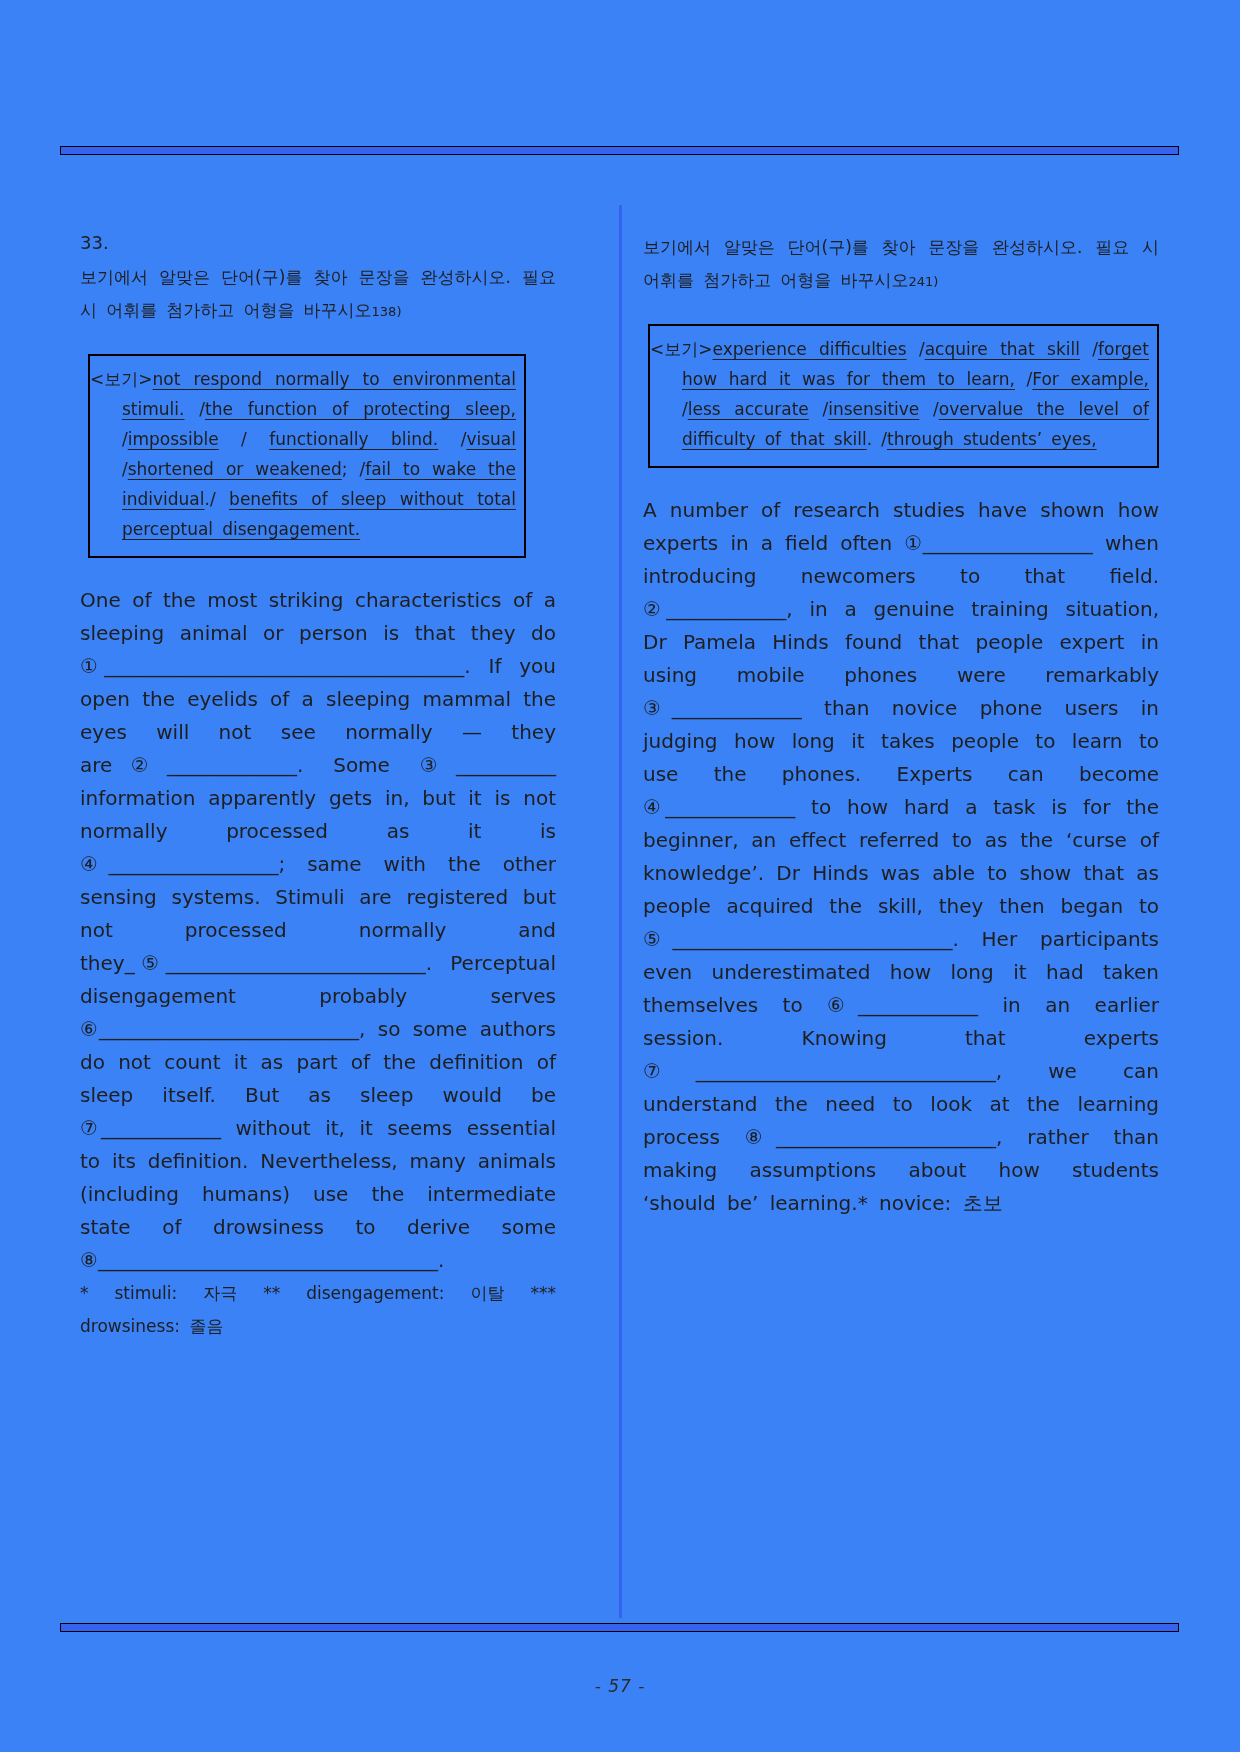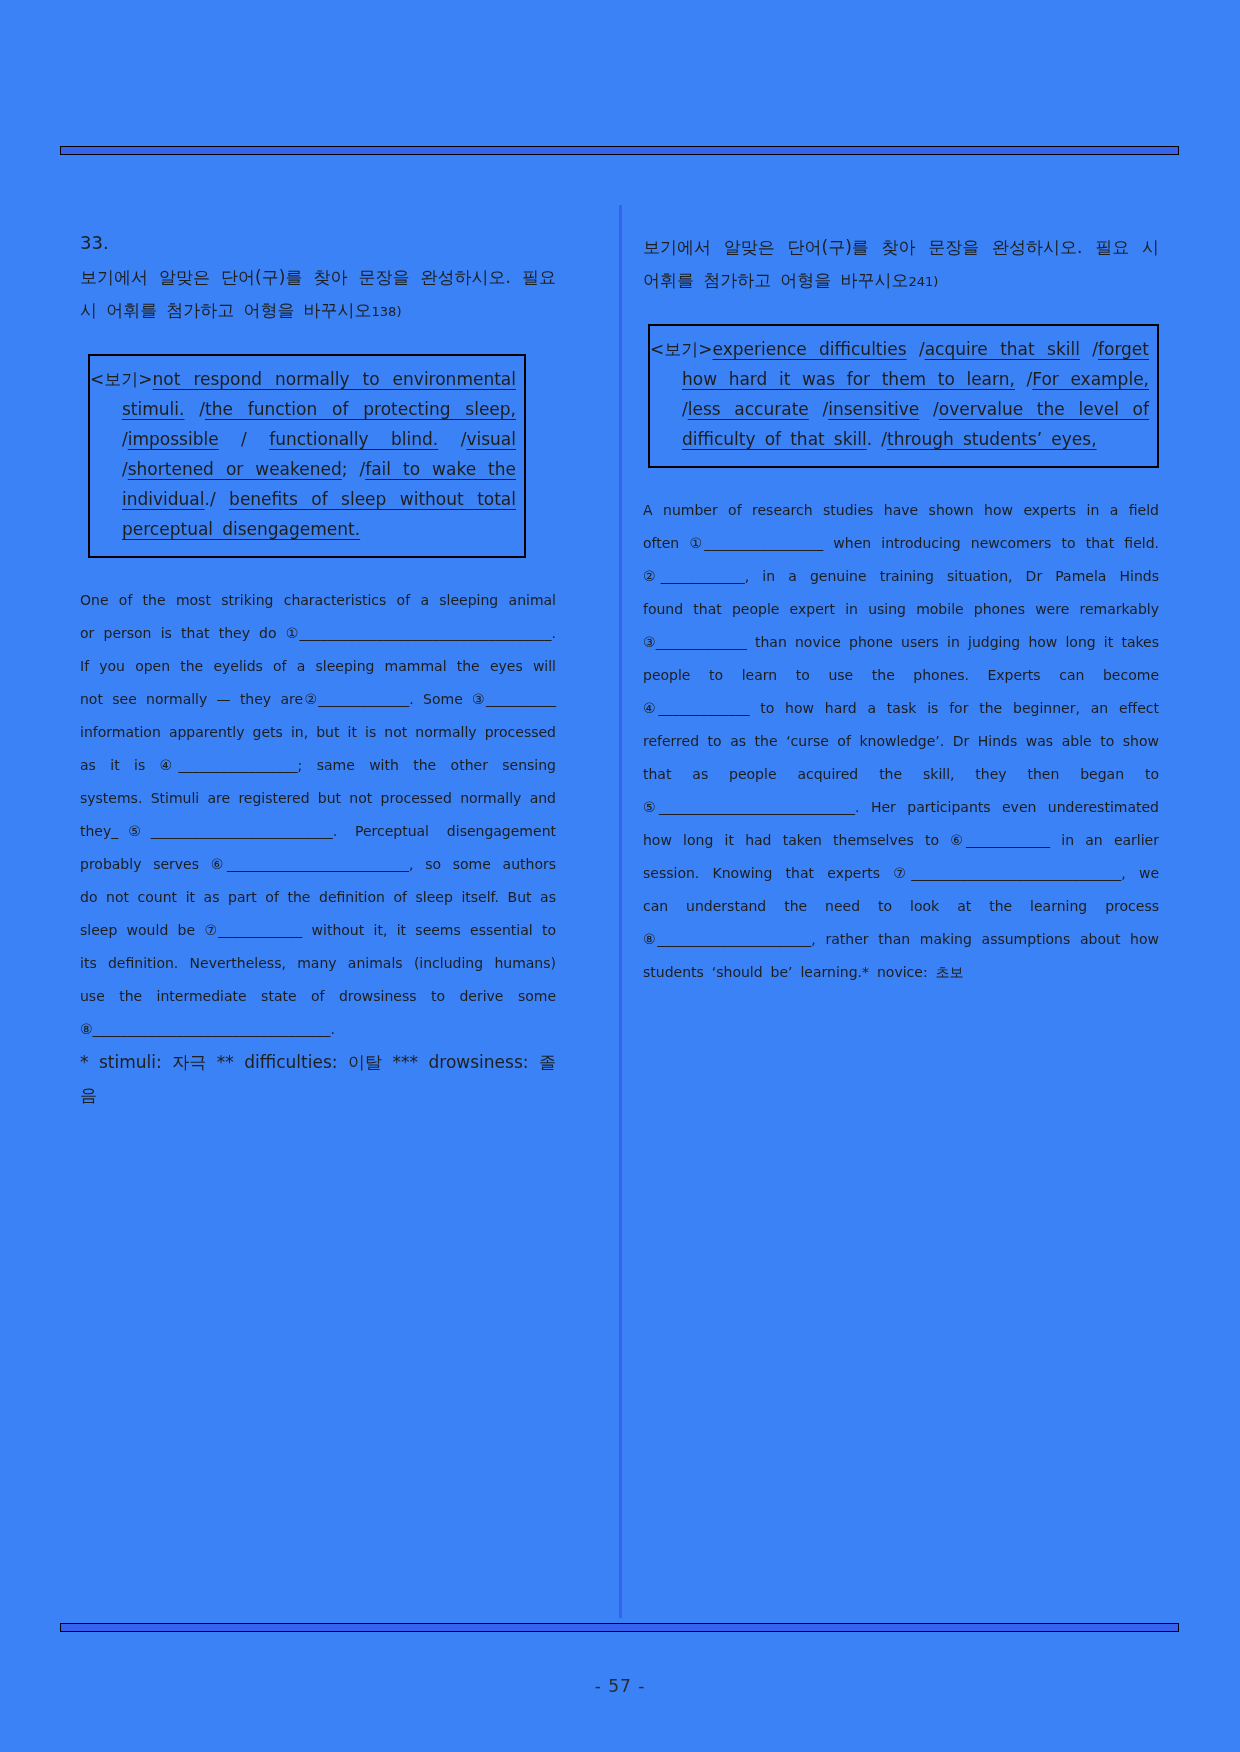--- a/index.html
+++ b/index.html
@@ -65,58 +65,59 @@
     padding-left: 32px;
     text-indent: -32px;
   }
   .u {
     text-decoration: underline;
     text-decoration-thickness: 1px;
     text-underline-offset: 4px;
   }
   .passage {
     margin: 26px 0 0 0;
-    font-size: 14px;
+    font-size: 20px;
     line-height: 33px;
     text-align: justify;
     word-spacing: 0.25em;
   }
   .glossary {
     margin: 0;
     font-size: 17px;
     line-height: 33px;
     text-align: justify;
     word-spacing: 0.25em;
   }
   .footer {
     position: absolute;
     left: 0; right: 0;
     top: 1676px;
     text-align: center;
     font-size: 17px;
     color: #2b2b2b;
     letter-spacing: 1px;
+    font-style: italic;
   }
 </style>
 </head>
 <body>
 
 <div class="page">
 
   <div class="rule top"></div>
   <div class="divider"></div>
 
   <section class="col col-left">
     <p class="qnum">33.</p>
     <p class="instr"><span>보기에서 알맞은 단어(구)를 찾아 문장을 완성하시오. 필요 시 어휘를 첨가하고 어형을 바꾸시오</span><span class="ref">138)</span></p>
     <div class="bogi">
       <p class="bogi-p"><span class="bogi-label">&lt;보기&gt;</span><span><span class="u">not respond normally to environmental stimuli.</span> /<span class="u">the function of protecting sleep,</span> /<span class="u">impossible</span> / <span class="u">functionally blind.</span> /<span class="u">visual</span> /<span class="u">shortened or weakened</span>; /<span class="u">fail to wake the individual</span>./ <span class="u">benefits of sleep without total perceptual disengagement.</span></span></p>
     </div>
     <p class="passage">One of the most striking characteristics of a sleeping animal or person is that they do ①____________________________________. If you open the eyelids of a sleeping mammal the eyes will not see normally — they are②_____________. Some ③__________ information apparently gets in, but it is not normally processed as it is ④_________________; same with the other sensing systems. Stimuli are registered but not processed normally and they_⑤__________________________. Perceptual disengagement probably serves ⑥__________________________, so some authors do not count it as part of the definition of sleep itself. But as sleep would be ⑦____________ without it, it seems essential to its definition. Nevertheless, many animals (including humans) use the intermediate state of drowsiness to derive some ⑧__________________________________.</p>
-    <p class="glossary">* stimuli: 자극 ** difficulties: 이탈 *** drowsiness: 졸음</p>
+    <p class="glossary">* stimuli: 자극 ** disengagement: 이탈 *** drowsiness: 졸음</p>
   </section>
 
   <section class="col col-right">
     <p class="instr"><span>보기에서 알맞은 단어(구)를 찾아 문장을 완성하시오. 필요 시 어휘를 첨가하고 어형을 바꾸시오</span><span class="ref">241)</span></p>
     <div class="bogi">
       <p class="bogi-p"><span class="bogi-label">&lt;보기&gt;</span><span><span class="u">experience difficulties</span> /<span class="u">acquire that skill</span> /<span class="u">forget</span> <span class="u">how hard it was for them to learn,</span> /<span class="u">For example,</span> /<span class="u">less accurate</span> /<span class="u">insensitive</span> /<span class="u">overvalue the level of difficulty of that skill</span>. /<span class="u">through students’ eyes,</span></span></p>
     </div>
     <p class="passage">A number of research studies have shown how experts in a field often ①_________________ when introducing newcomers to that field. ②____________, in a genuine training situation, Dr Pamela Hinds found that people expert in using mobile phones were remarkably ③_____________ than novice phone users in judging how long it takes people to learn to use the phones. Experts can become ④_____________ to how hard a task is for the beginner, an effect referred to as the ‘curse of knowledge’. Dr Hinds was able to show that as people acquired the skill, they then began to ⑤____________________________. Her participants even underestimated how long it had taken themselves to ⑥____________ in an earlier session. Knowing that experts ⑦______________________________, we can understand the need to look at the learning process ⑧______________________, rather than making assumptions about how students ‘should be’ learning.* novice: 초보</p>
   </section>
 

